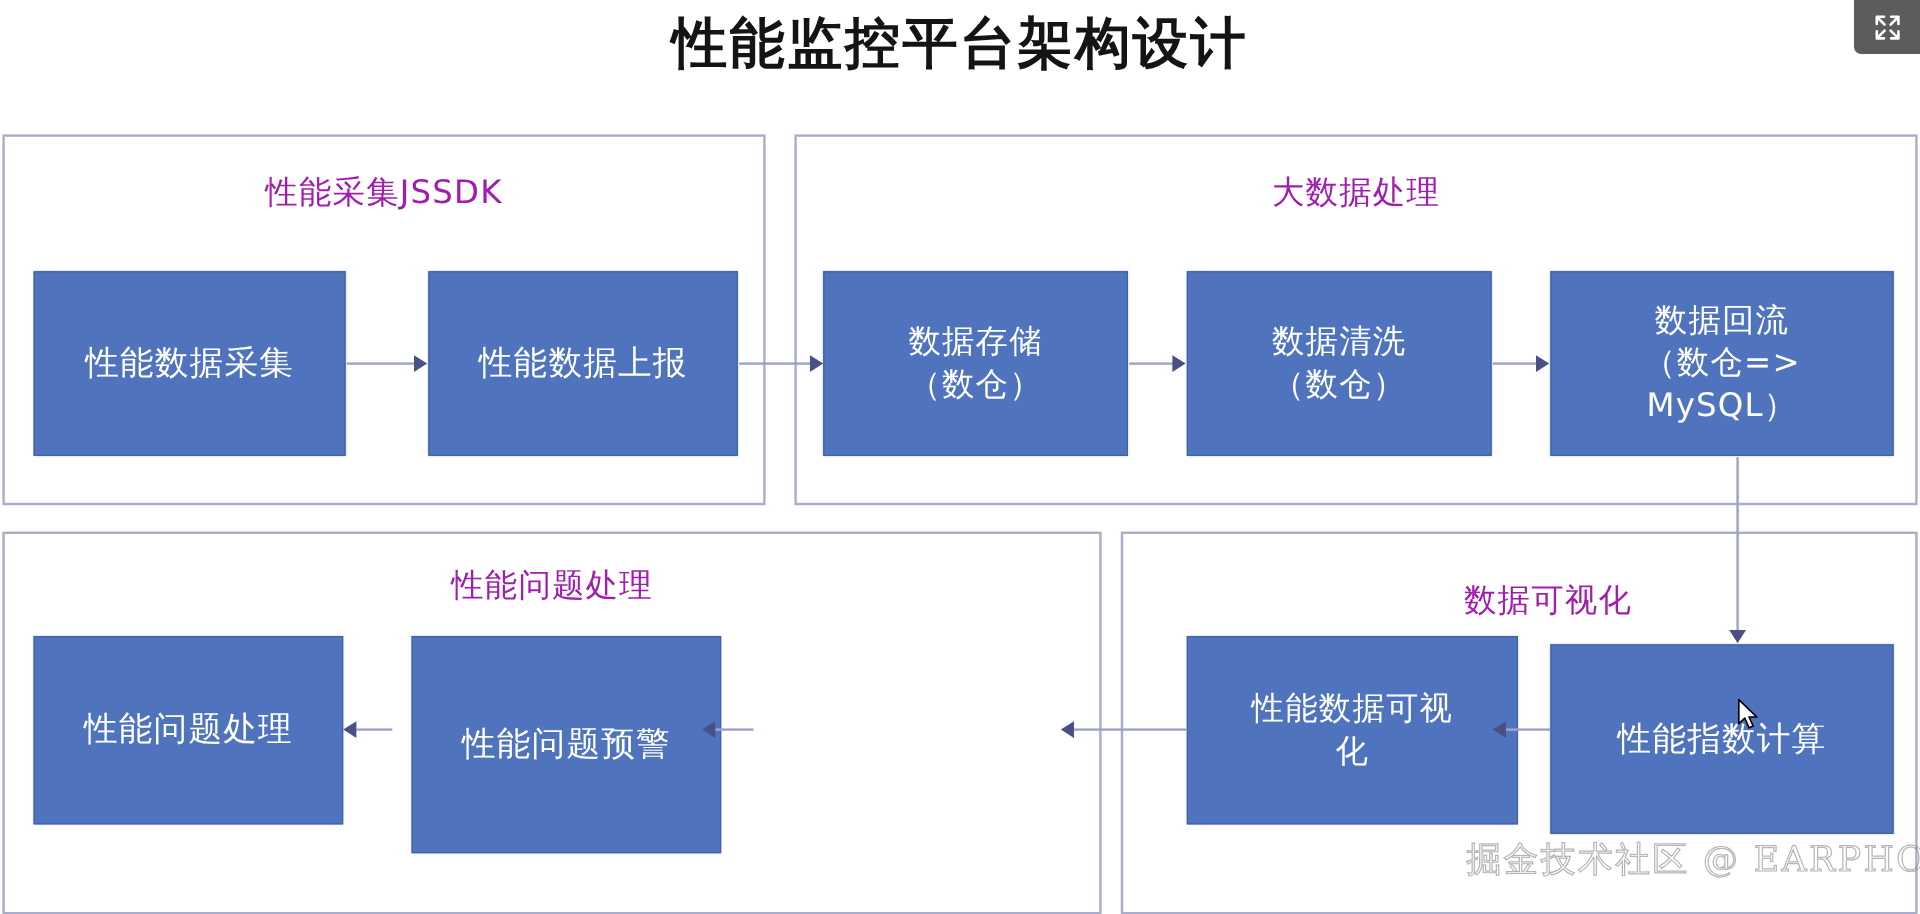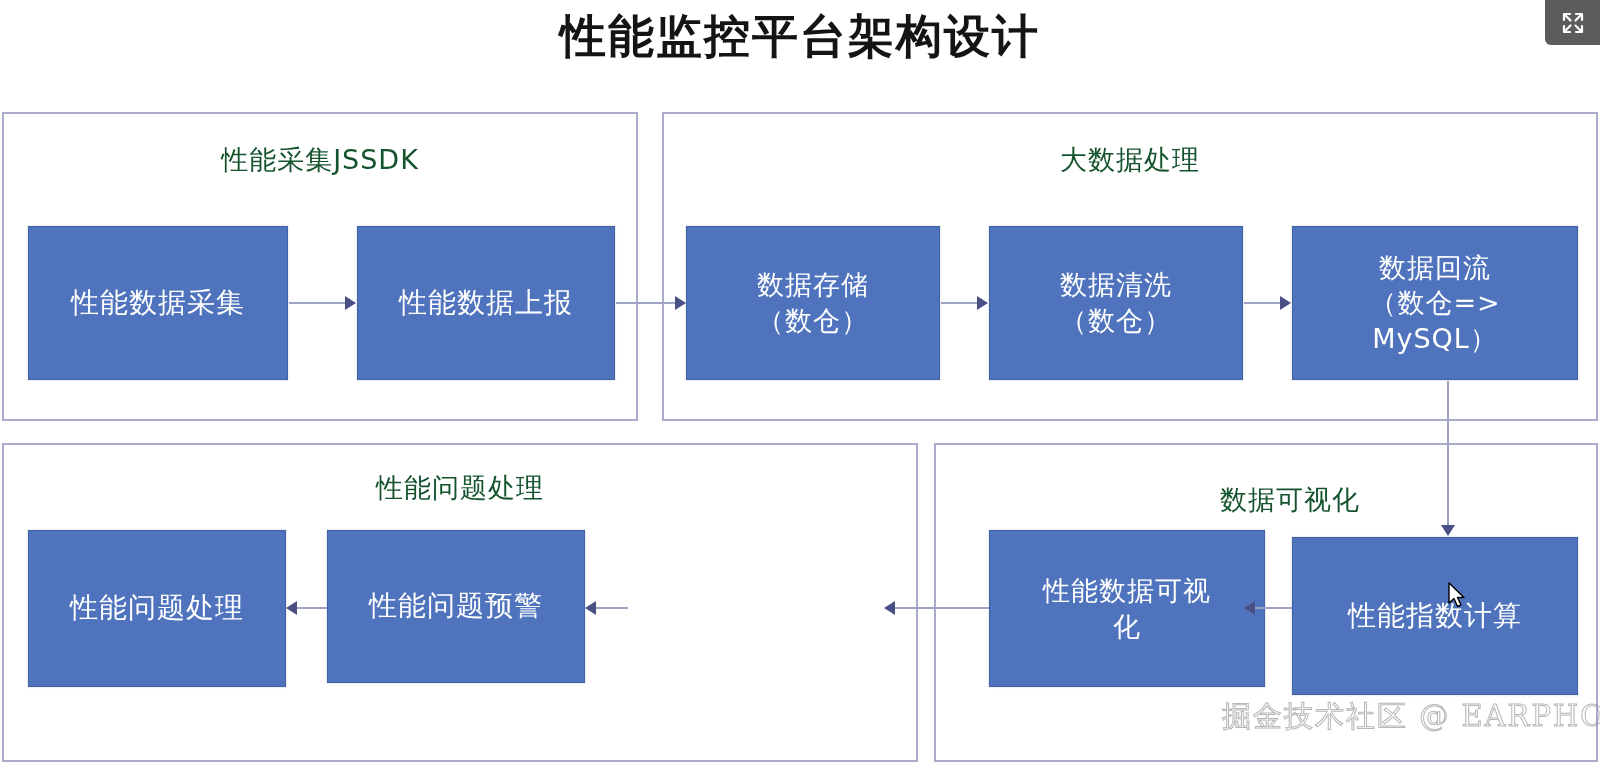--- a/index.html
+++ b/index.html
@@ -56,21 +56,21 @@
     border: 2px solid #a9adcb;
     box-sizing: border-box;
   }
   .panel-title {
     position: absolute;
     left: 0;
     width: 100%;
     text-align: center;
     font-size: 27px;
     font-weight: 500;
-    color: #14532d;
+    color: #a21caf;
     letter-spacing: 1px;
     white-space: nowrap;
   }
 
   
   .pbox {
     position: absolute;
     background: #4f74bd;
     border: 1px solid #3f61a5;
     box-sizing: border-box;
@@ -174,21 +174,21 @@
   <div class="pbox multi" style="left:989px; top:226px; width:254px; height:154px; white-space:pre-line;">数据清洗
 （数仓）</div>
   <div class="pbox multi" style="left:1292px; top:226px; width:286px; height:154px; white-space:pre-line;">数据回流
 （数仓=&gt;
 MySQL）</div>
 
   <div class="panel" style="left:2px; top:443px; width:916px; height:319px;">
     <div class="panel-title" style="top:25px;">性能问题处理</div>
   </div>
   <div class="pbox" style="left:28px; top:530px; width:258px; height:157px;">性能问题处理</div>
-  <div class="pbox" style="left:327px; top:530px; width:258px; height:153px;">性能问题预警</div>
+  <div class="pbox" style="left:343px; top:530px; width:258px; height:181px;">性能问题预警</div>
 
   <div class="panel" style="left:934px; top:443px; width:664px; height:319px;">
     <div class="panel-title" style="top:37px;padding-left:24px;">数据可视化</div>
   </div>
   <div class="pbox multi" style="left:989px; top:530px; width:276px; height:157px; white-space:pre-line;">性能数据可视
 化</div>
   <div class="pbox" style="left:1292px; top:537px; width:286px; height:158px;">性能指数计算</div>
 
   <div class="conn h" style="left:289px; top:302px; width:57px;"></div>
   <div class="arrowhead right" style="left:345px; top:296px;"></div>

